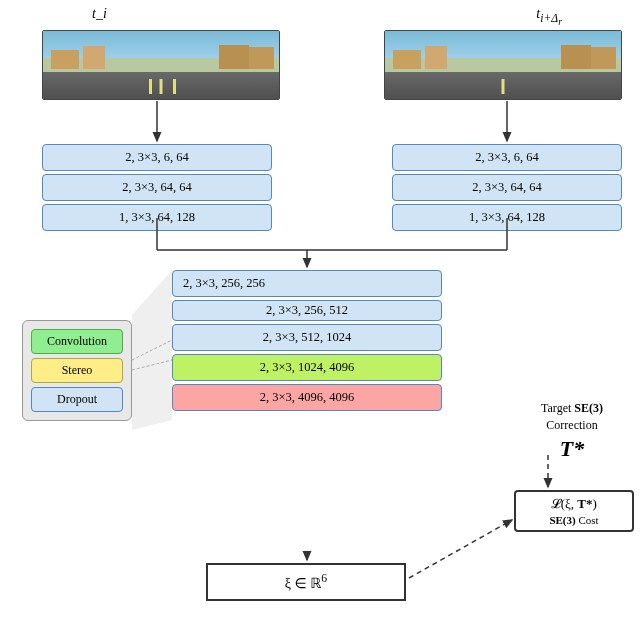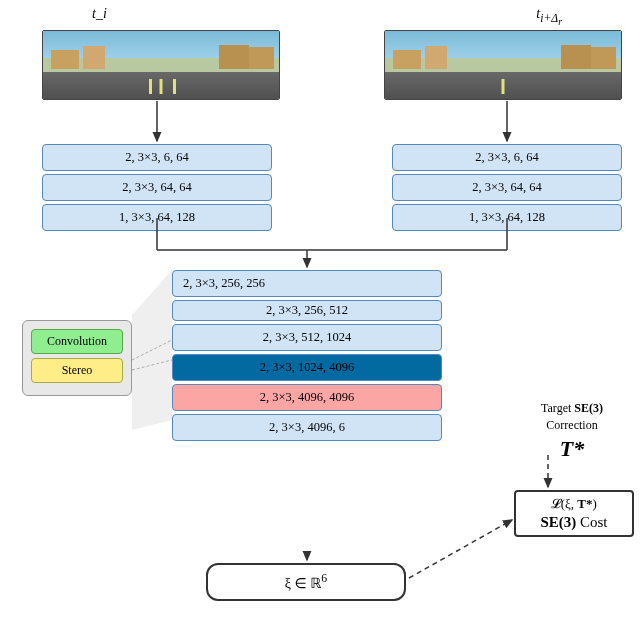--- a/index.html
+++ b/index.html
@@ -71,42 +71,42 @@
   <div style="position:absolute;top:144px;right:30px;width:230px;">
     <div style="background:#D0E4F5;border:1.5px solid #5588BB;border-radius:4px;padding:5px 8px;text-align:center;font-size:12.5px;margin-bottom:3px;">2, 3×3, 6, 64</div>
     <div style="background:#D0E4F5;border:1.5px solid #5588BB;border-radius:4px;padding:5px 8px;text-align:center;font-size:12.5px;margin-bottom:3px;">2, 3×3, 64, 64</div>
     <div style="background:#D0E4F5;border:1.5px solid #5588BB;border-radius:4px;padding:5px 8px;text-align:center;font-size:12.5px;">1, 3×3, 64, 128</div>
   </div>
 
   <div style="position:absolute;top:270px;left:160px;width:270px;">
     <div style="background:#D0E4F5;border:1.5px solid #5588BB;border-radius:4px;padding:5px 10px;text-align:left;font-size:12.5px;margin-bottom:3px;">2, 3×3, 256, 256</div>
     <div style="background:#D0E4F5;border:1.5px solid #5588BB;border-radius:4px;padding:2px 10px;text-align:center;font-size:12.5px;margin-bottom:3px;">2, 3×3, 256, 512</div>
     <div style="background:#D0E4F5;border:1.5px solid #5588BB;border-radius:4px;padding:5px 10px;text-align:center;font-size:12.5px;margin-bottom:3px;">2, 3×3, 512, 1024</div>
-    <div style="background:#0369a1;border:1.5px solid #5588BB;border-radius:4px;padding:5px 10px;text-align:center;font-size:12.5px;margin-bottom:3px;">2, 3×3, 1024, 4096</div>
+    <div style="background:#bef264;border:1.5px solid #5588BB;border-radius:4px;padding:5px 10px;text-align:center;font-size:12.5px;margin-bottom:3px;">2, 3×3, 1024, 4096</div>
     <div style="background:#fca5a5;border:1.5px solid #5588BB;border-radius:4px;padding:5px 10px;text-align:center;font-size:12.5px;margin-bottom:3px;">2, 3×3, 4096, 4096</div>
-    <div style="background:#D0E4F5;border:1.5px solid #5588BB;border-radius:4px;padding:5px 10px;text-align:center;font-size:12.5px;margin-bottom:3px;">2, 3×3, 4096, 6</div>
   </div>
 
-  <div style="position:absolute;top:563px;left:194px;width:200px;border:2px solid #333;border-radius:12px;padding:7px 14px;text-align:center;font-size:14px;background:#fff;">
+  <div style="position:absolute;top:563px;left:194px;width:200px;border:2px solid #333;border-radius:0;padding:7px 14px;text-align:center;font-size:14px;background:#fff;">
     <span>ξ ∈ ℝ<sup>6</sup></span>
   </div>
 
   <div style="position:absolute;top:320px;left:10px;width:110px;background:#E8E8E8;border:1.5px solid #999;border-radius:6px;padding:8px 8px;">
     <div style="background:#90EE90;border:1.5px solid #55AA44;border-radius:4px;padding:4px 6px;text-align:center;font-size:12px;margin-bottom:4px;">Convolution</div>
     <div style="background:#FFEE88;border:1.5px solid #AAAA44;border-radius:4px;padding:4px 6px;text-align:center;font-size:12px;margin-bottom:4px;">Stereo</div>
+    <div style="background:#D0E4F5;border:1.5px solid #5588BB;border-radius:4px;padding:4px 6px;text-align:center;font-size:12px;">Dropout</div>
   </div>
 
   <div style="position:absolute;top:400px;right:20px;width:120px;text-align:center;">
     <div style="font-size:12px;line-height:1.4;">Target <b>SE(3)</b><br>Correction</div>
     <div style="font-size:22px;font-weight:bold;font-style:italic;margin-top:2px;"><b>T*</b></div>
   </div>
 
   <div style="position:absolute;top:490px;right:18px;width:120px;border:2px solid #333;border-radius:4px;padding:4px 8px;text-align:center;background:#fff;">
     <div style="font-size:13px;">𝓛(ξ, <b>T*</b>)</div>
-    <div style="font-size:15px;margin-top:2px;"><b>SE(3)</b> Cost</div>
+    <div style="font-size:11px;margin-top:2px;"><b>SE(3)</b> Cost</div>
   </div>
 
   <svg class="arrows-overlay">
 
     <line x1="145" y1="101" x2="145" y2="141" stroke="#333" stroke-width="1.5" marker-end="url(#arr)"></line>
 
     <line x1="495" y1="101" x2="495" y2="141" stroke="#333" stroke-width="1.5" marker-end="url(#arr)"></line>
 
     <line x1="145" y1="218" x2="145" y2="250" stroke="#333" stroke-width="1.5"></line>
     <line x1="145" y1="250" x2="295" y2="250" stroke="#333" stroke-width="1.5"></line>

